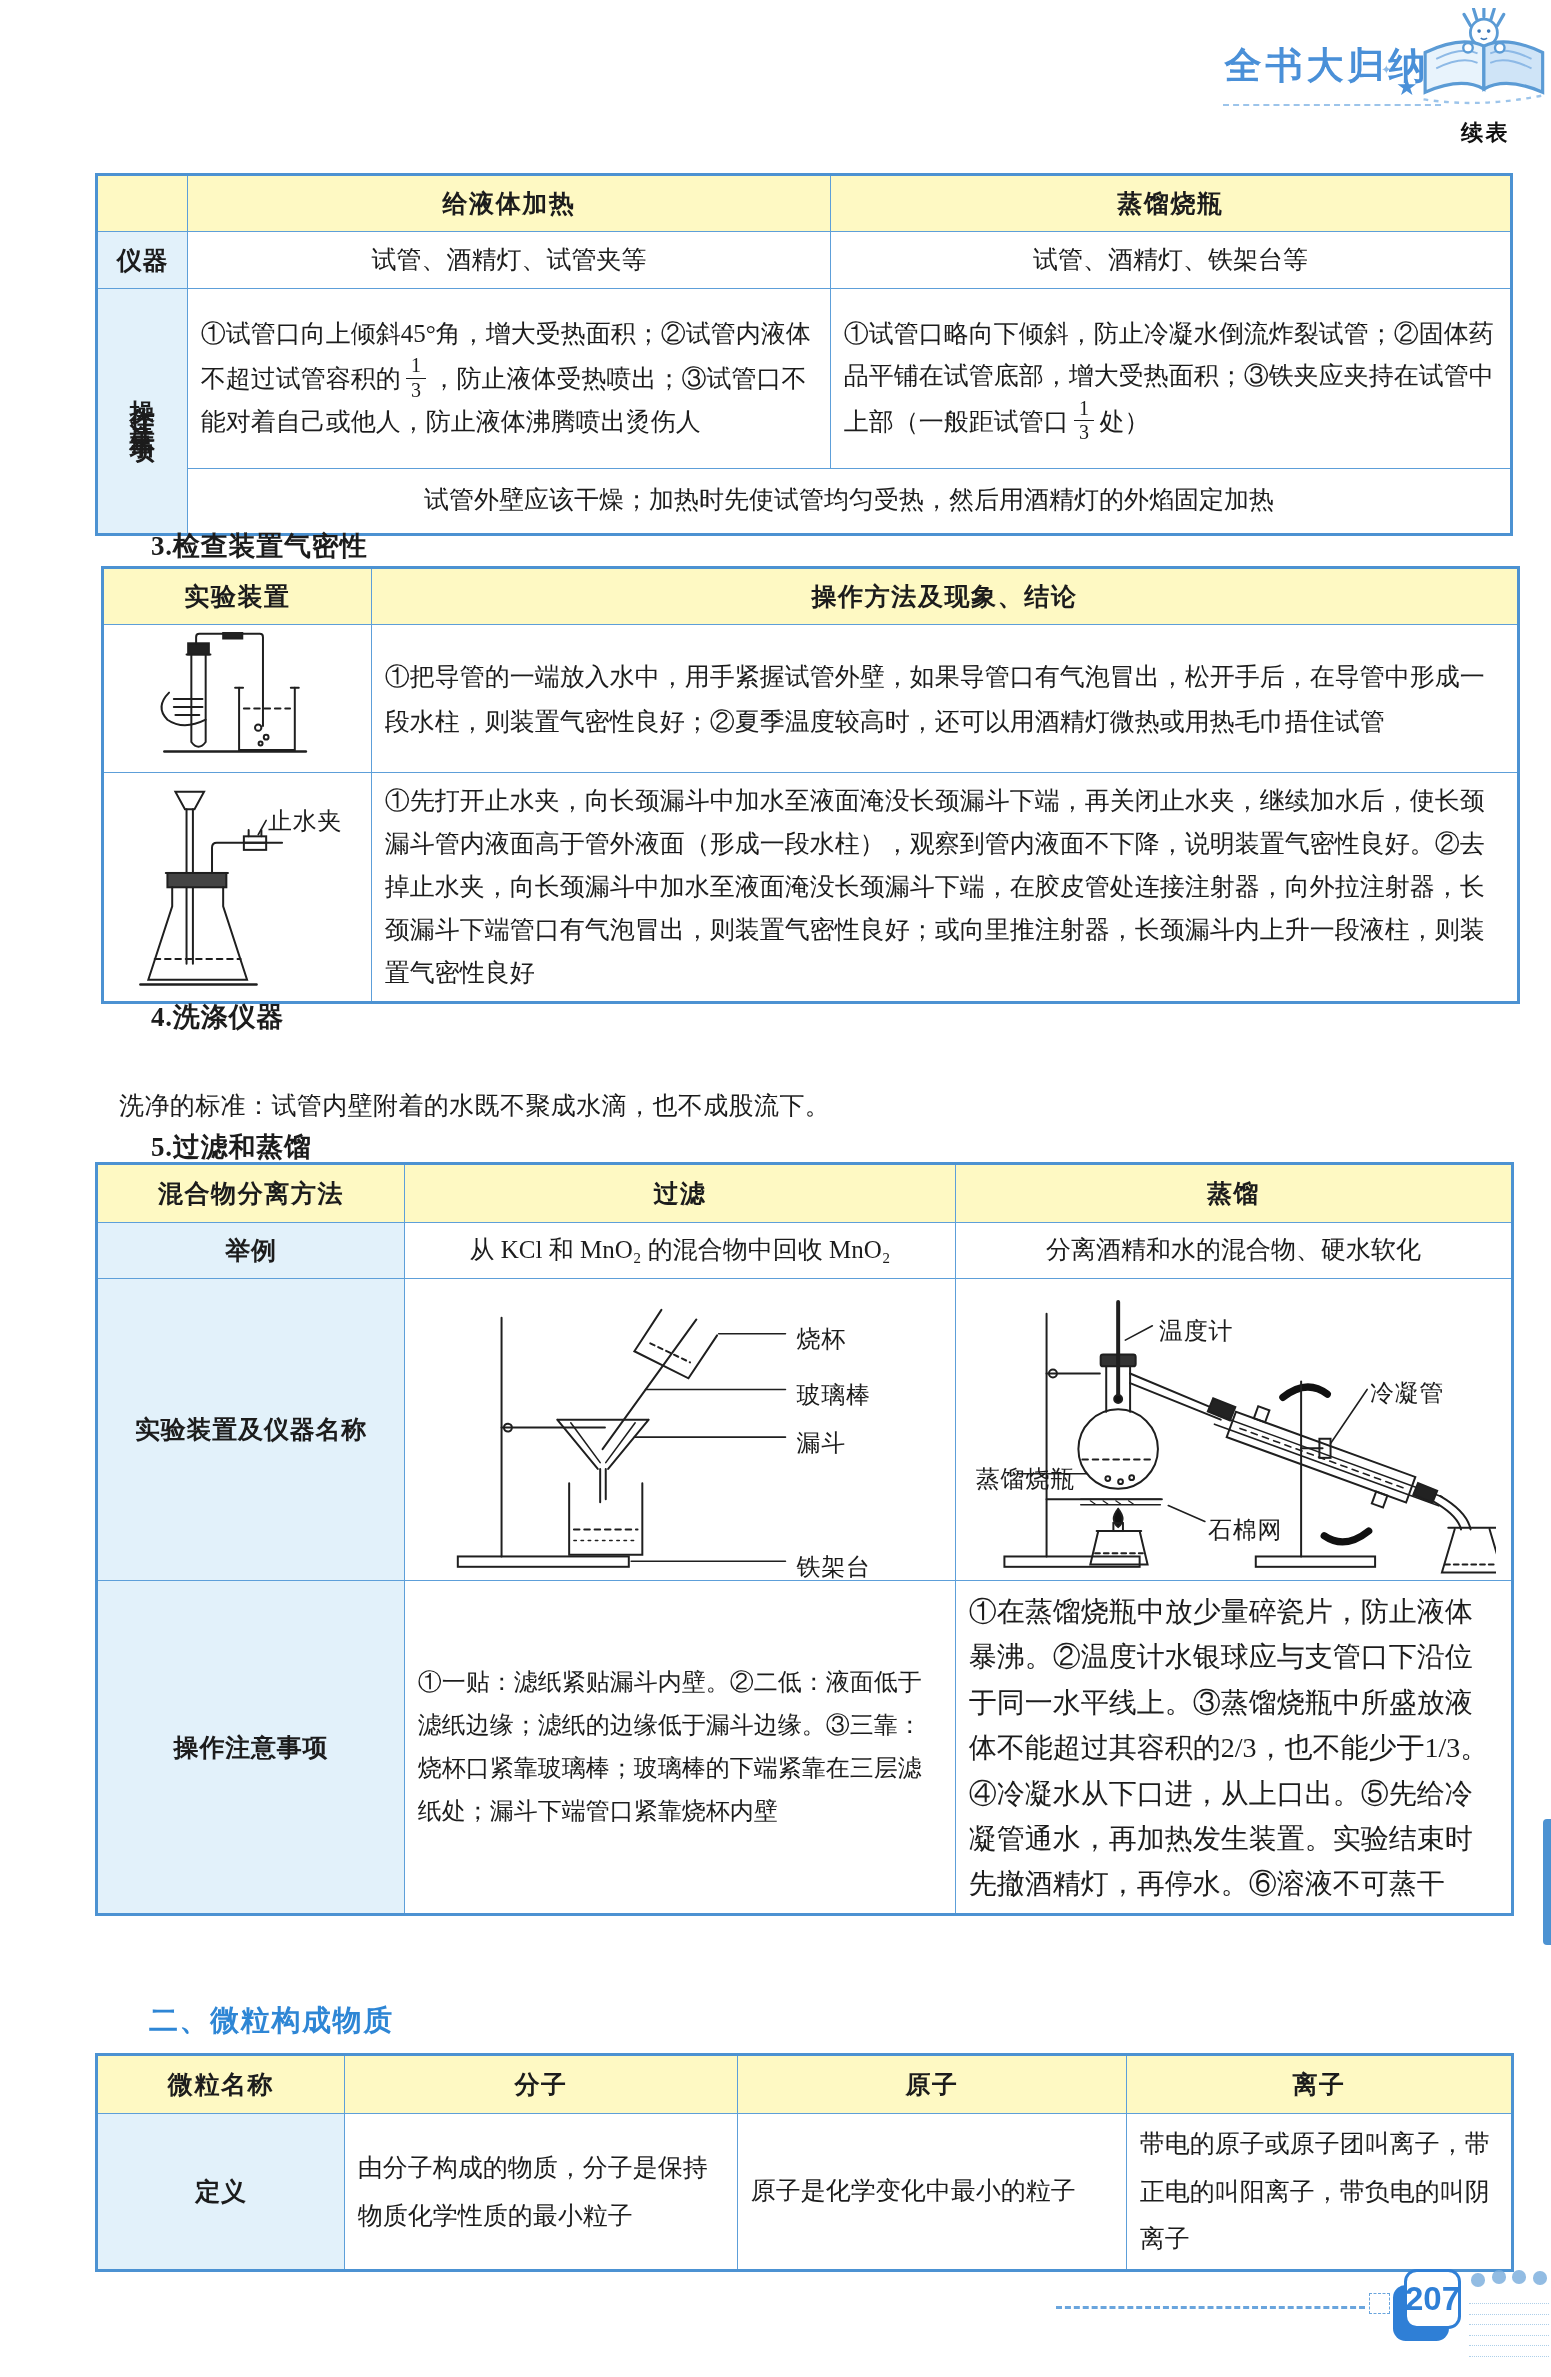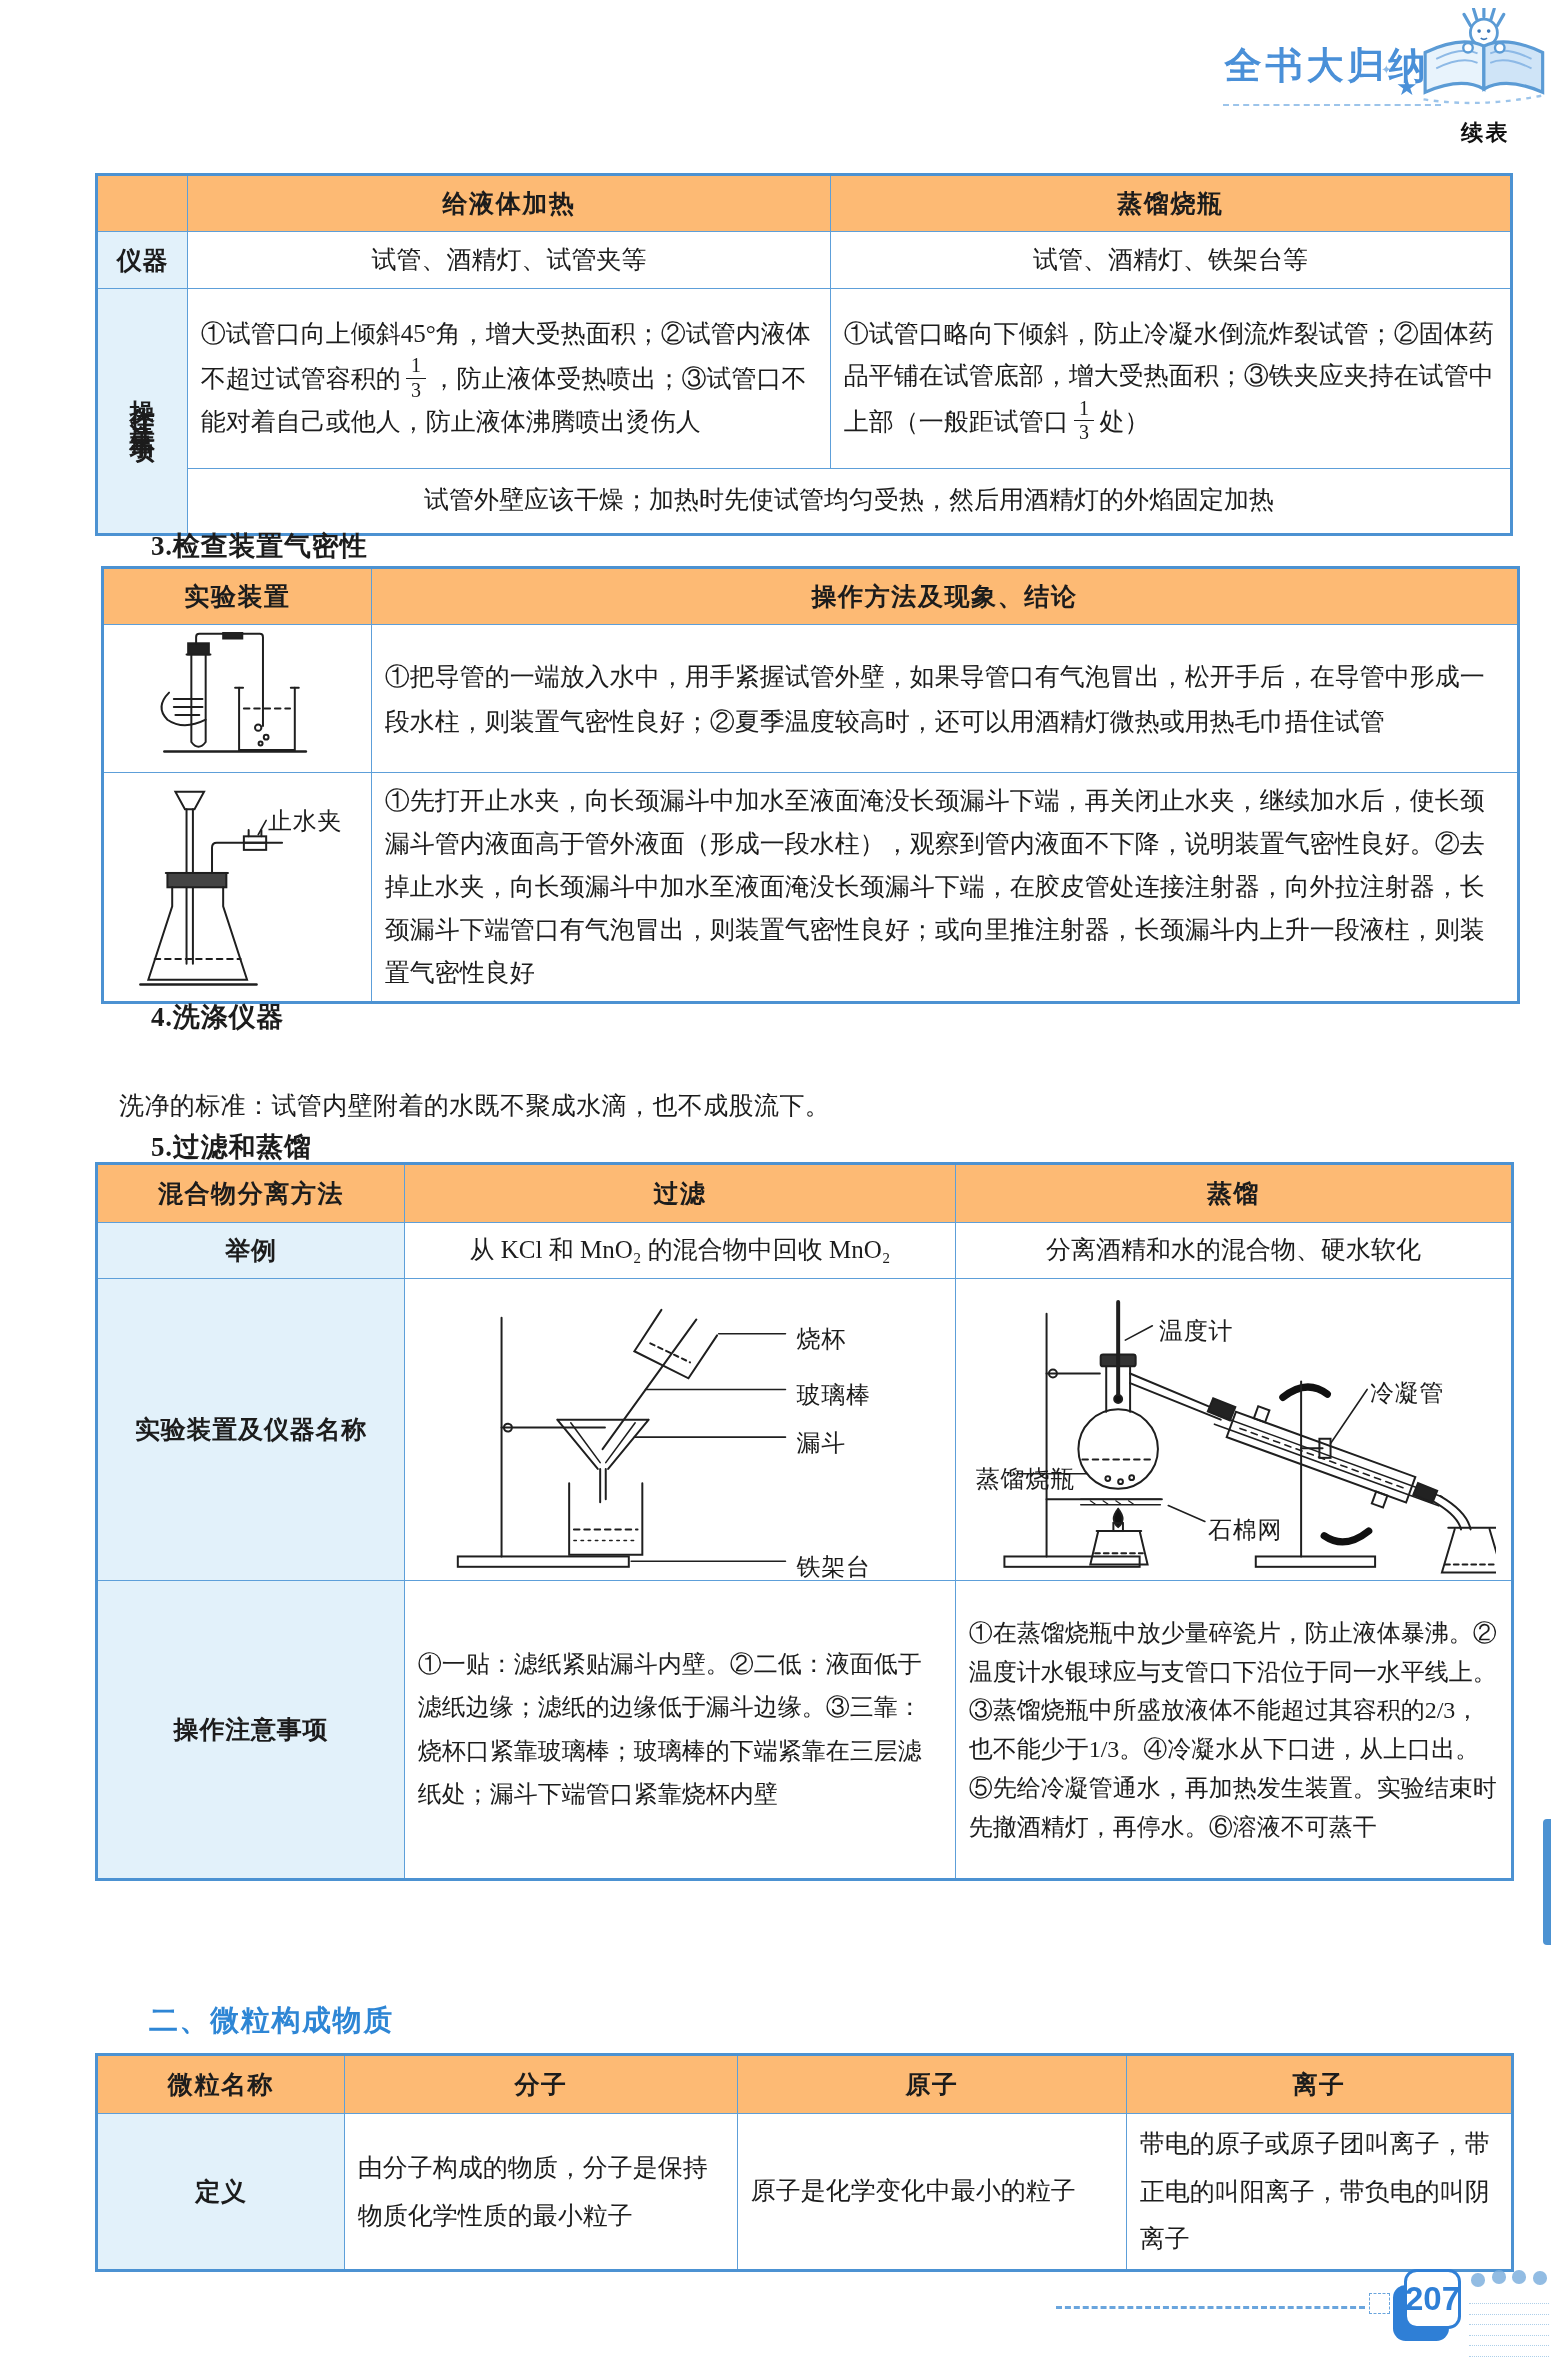--- a/index.html
+++ b/index.html
@@ -22,21 +22,21 @@
   
   .sec-title { position:absolute; left:151px; font-size:27px; font-weight:bold; letter-spacing:0.8px; }
   .sec-body  { position:absolute; left:119px; font-size:25px; letter-spacing:0.4px; }
   .sec-blue  { position:absolute; left:149px; font-family:"Liberation Sans","DejaVu Sans",sans-serif;
     font-size:29px; font-weight:bold; color:#2e86d5; letter-spacing:1.6px; }
   
   table.tbl { position:absolute; border-collapse:collapse; table-layout:fixed;
     border:3.2px solid #4c92d2; }
   table.tbl td { border:1.6px solid #5d9fd9; padding:6.4px 12.7px; font-size:25px; line-height:1.7;
     vertical-align:middle; }
-  td.hd { background:#fdba74; font-family:"Liberation Sans","DejaVu Sans",sans-serif;
+  td.hd { background:#fef9c3; font-family:"Liberation Sans","DejaVu Sans",sans-serif;
     font-weight:bold; text-align:center; font-size:26px; letter-spacing:1.6px; }
   td.lb { background:#e2f1fa; font-family:"Liberation Sans","DejaVu Sans",sans-serif;
     font-weight:bold; text-align:center; font-size:25.4px; letter-spacing:0.8px; }
   td.ctr { text-align:center; }
   td.diagram-cell { padding:4.8px; }
   .v-label { writing-mode:vertical-rl; text-orientation:upright; letter-spacing:8px; margin:0 auto; display:inline-block; }
   .frac { display:inline-block; text-align:center; vertical-align:-0.45em; line-height:1.05;
     font-size:20px; margin:0 5.6px; }
   .frac .num { display:block; border-bottom:1.6px solid #1c1c1c; padding:0 4.8px 1.6px; }
   .frac .den { display:block; padding-top:0.8px; }
@@ -268,21 +268,21 @@
           <span class="diag-label" style="left:188px; top:25.4px;">温度计</span>
           <span class="diag-label" style="left:399px; top:87px;">冷凝管</span>
           <span class="diag-label" style="left:4.8px;  top:173px;">蒸馏烧瓶</span>
           <span class="diag-label" style="left:237px; top:224px;">石棉网</span>
         </div>
       </td>
     </tr>
     <tr style="height:299px">
       <td class="lb">操作注意事项</td>
       <td style="font-size:24px; line-height:1.8;">①一贴：滤纸紧贴漏斗内壁。②二低：液面低于滤纸边缘；滤纸的边缘低于漏斗边缘。③三靠：烧杯口紧靠玻璃棒；玻璃棒的下端紧靠在三层滤纸处；漏斗下端管口紧靠烧杯内壁</td>
-      <td style="font-size:24px; line-height:1.62; padding-top:8px;">①在蒸馏烧瓶中放少量碎瓷片，防止液体暴沸。②温度计水银球应与支管口下沿位于同一水平线上。③蒸馏烧瓶中所盛放液体不能超过其容积的2/3，也不能少于1/3。④冷凝水从下口进，从上口出。⑤先给冷凝管通水，再加热发生装置。实验结束时先撤酒精灯，再停水。⑥溶液不可蒸干</td>
+      <td style="font-size:28px; line-height:1.62; padding-top:8px;">①在蒸馏烧瓶中放少量碎瓷片，防止液体暴沸。②温度计水银球应与支管口下沿位于同一水平线上。③蒸馏烧瓶中所盛放液体不能超过其容积的2/3，也不能少于1/3。④冷凝水从下口进，从上口出。⑤先给冷凝管通水，再加热发生装置。实验结束时先撤酒精灯，再停水。⑥溶液不可蒸干</td>
     </tr>
   </tbody>
     </table>
 
   <span class="sec-blue" style="top:2001px">二、微粒构成物质</span>
 
   <table class="tbl" style="left:95px; top:2053px; width:1416px;">
     <colgroup>
         <col style="width:248px">
         <col style="width:393px">

